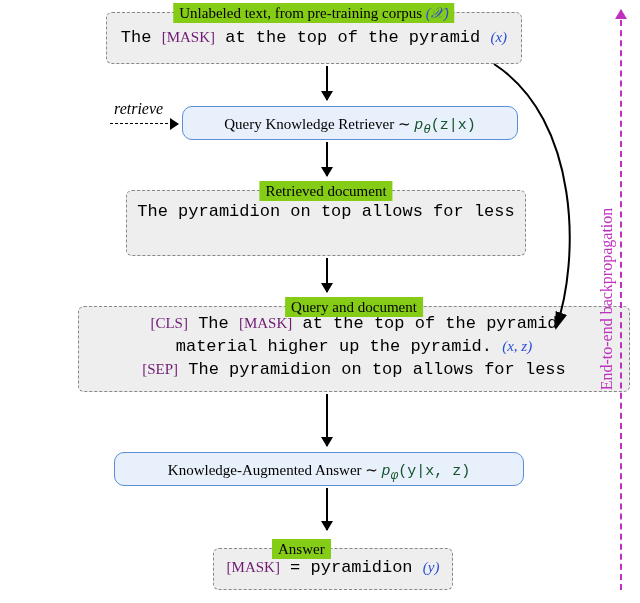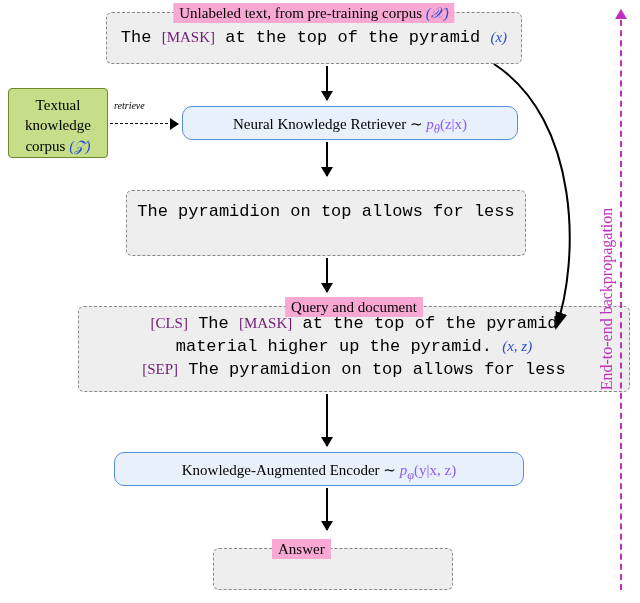--- a/index.html
+++ b/index.html
@@ -40,30 +40,30 @@
     border: 1.5px solid #6a8a2a;
     background: #c6dd8a;
     padding: 6px 8px;
     border-radius: 4px;
   }
   .title {
     position: absolute;
     top: -10px;
     left: 50%;
     transform: translateX(-50%);
-    background: #f9a8d4;
+    background: #84cc16;
     padding: 0 6px;
     font-size: 15px;
     white-space: nowrap;
   }
   .title.ans { left: 58px; transform: none; }
   .mono { font-family: 'Courier New', monospace; font-size: 17px; }
   .mask { color: #701a75; font-family: Liberation Serif, serif; text-align: right; }
   .var { color: #2a4cd6; font-style: italic; font-family: Georgia, serif; }
-  .varn { color: #8b5cf6; font-style: normal; font-family: Liberation Serif, serif; }
+  .varn { color: #14532d; font-style: normal; font-family: Liberation Mono, monospace; }
   .arrow {
     position: absolute;
     width: 2px;
     background: #000;
   }
   .arrow::after {
     content: '';
     position: absolute;
     bottom: -1px;
     left: -5px;
@@ -116,36 +116,32 @@
     <div class="title">
       <span>Unlabeled text, from pre-training corpus </span><span class="var">(𝒳)</span>
     </div>
     <div style="margin-top:8px;">
       <span class="mono">The </span><span class="mask">[MASK]</span><span class="mono"> at the top of the pyramid </span><span class="var">(x)</span>
     </div>
   </div>
 
   <div class="arrow" style="left:326px; top:66px; height:34px;"></div>
 
-  <div class="box green" style="left:8px; top:88px; width:100px; height:70px;">
-    <div>Textual</div>
-    <div>knowledge</div>
-    <div><span>corpus </span><span class="var">(𝒵)</span></div>
-  </div>
 
   <div class="retrieve-arrow" style="left:110px; top:123px; width:68px;"></div>
-  <div style="position:absolute; left:114px; top:100px; font-style:italic; font-size:10px;">retrieve</div>
+  <div style="position:absolute; left:114px; top:100px; font-style:italic; font-size:16px;">retrieve</div>
 
   <div class="box blue" style="left:182px; top:106px; width:336px; height:34px; line-height:22px;">
-    <span>Neural Knowledge Retriever ∼ </span><span class="varn"><span style="font-style:italic;">p</span><sub style="font-style:italic;">θ</sub><span>(z|x)</span></span>
+    <span>Query Knowledge Retriever ∼ </span><span class="varn"><span style="font-style:italic;">p</span><sub style="font-style:italic;">θ</sub><span>(z|x)</span></span>
   </div>
 
   <div class="arrow" style="left:326px; top:142px; height:34px;"></div>
 
   <div class="box dashed" style="left:126px; top:190px; width:400px; height:66px;">
+    <div class="title">Retrieved document</div>
     <div class="mono" style="margin-top:4px;">The pyramidion on top allows for less</div>
   </div>
 
   <div class="arrow" style="left:326px; top:258px; height:34px;"></div>
 
   <div class="box dashed" style="left:78px; top:306px; width:552px; height:86px;">
     <div class="title">Query and document</div>
     <div style="margin-top:0;">
       <span class="mask">[CLS]</span><span class="mono"> The </span><span class="mask">[MASK]</span><span class="mono"> at the top of the pyramid</span>
     </div>
@@ -153,27 +149,30 @@
       <span class="mono">material higher up the pyramid. </span><span class="var">(x, z)</span>
     </div>
     <div>
       <span class="mask">[SEP]</span><span class="mono"> The pyramidion on top allows for less</span>
     </div>
   </div>
 
   <div class="arrow" style="left:326px; top:394px; height:52px;"></div>
 
   <div class="box blue" style="left:114px; top:452px; width:410px; height:34px; line-height:22px;">
-    <span>Knowledge-Augmented Encoder ∼ </span><span class="varn"><span style="font-style:italic;">p</span><sub style="font-style:italic;">φ</sub><span>(y|x, z)</span></span>
+    <span>Knowledge-Augmented Answer ∼ </span><span class="varn"><span style="font-style:italic;">p</span><sub style="font-style:italic;">φ</sub><span>(y|x, z)</span></span>
   </div>
 
   <div class="arrow" style="left:326px; top:488px; height:42px;"></div>
 
   <div class="box dashed" style="left:200px; top:548px; width:240px; height:42px;margin-left:13px;">
     <div class="title ans">Answer</div>
+    <div style="margin-top:2px;">
+      <span class="mask">[MASK]</span><span class="mono"> = pyramidion </span><span class="var">(y)</span>
+    </div>
   </div>
 
   <svg class="curve" width="640" height="603">
     <defs>
       <marker id="ah" markerWidth="10" markerHeight="10" refX="8" refY="3" orient="auto">
         <path d="M0,0 L9,3 L0,6 Z" fill="#000"></path>
       </marker>
     </defs>
     <path d="M 494 64 C 580 120, 580 260, 556 328" stroke="#000" stroke-width="2" fill="none" marker-end="url(#ah)"></path>
   </svg>

